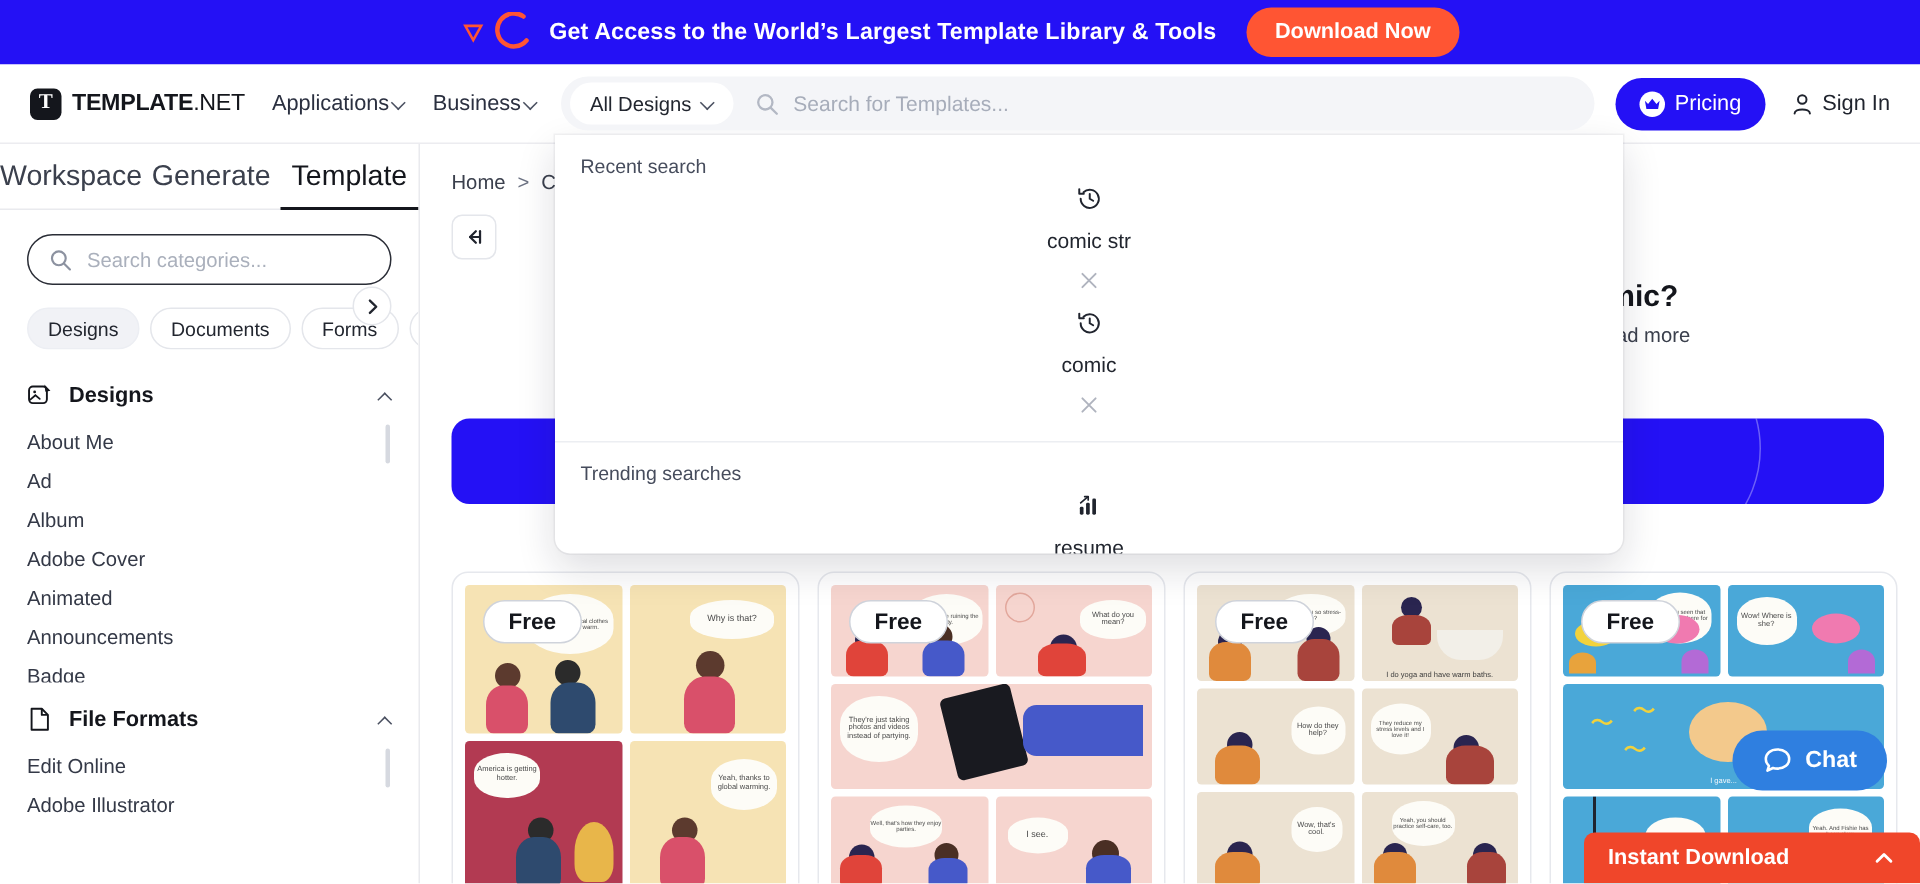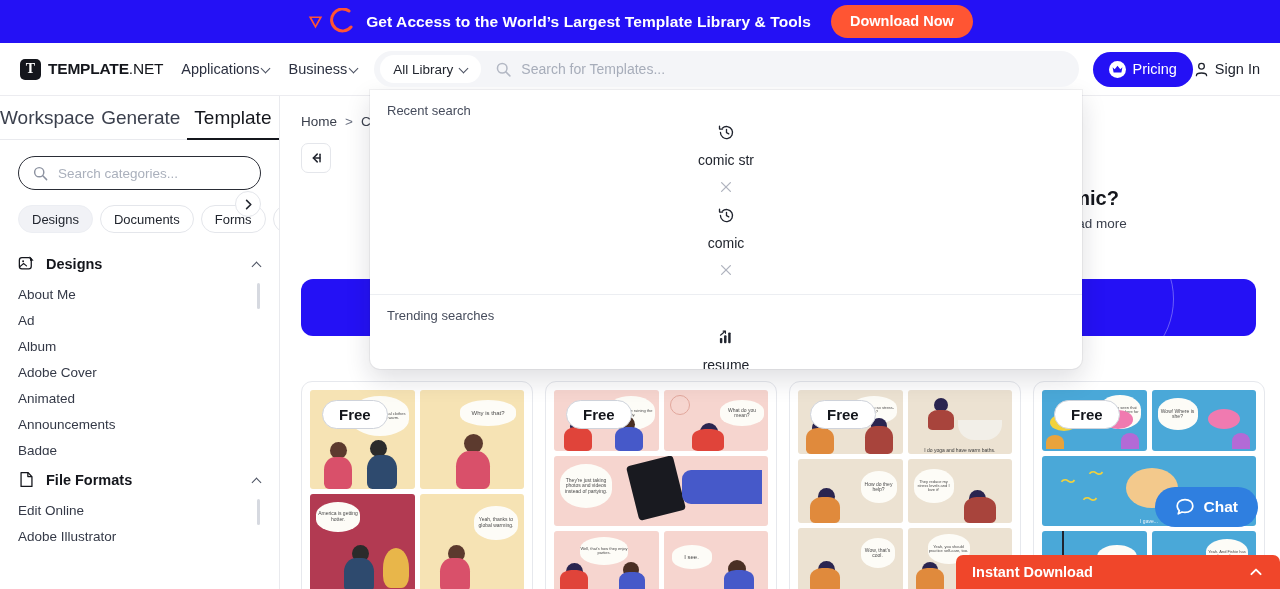--- a/index.html
+++ b/index.html
@@ -63,21 +63,21 @@
     display: flex; align-items: center; gap: 7px; font-size: 13.5px;
     color: #22262f; cursor: pointer; font-weight: 500;
   }
   .search-input-wrap { display: flex; align-items: center; gap: 9px; flex: 1; padding-left: 14px; }
   .search-input {
     border: none; outline: none; background: transparent; font-size: 14px;
     color: #9aa0ae; flex: 1; font-family: "Liberation Sans", sans-serif;
   }
   .search-input::placeholder { color: #a7adba; }
 
-  .header-right { display: flex; align-items: center; margin-left: 14px; }
+  .header-right { display: flex; align-items: center; gap: 16px; margin-left: 14px; }
   .pricing-btn {
     background: #2411f5; color: #fff; border: none; border-radius: 20px;
     height: 35px; padding: 0 16px; display: flex; align-items: center; gap: 7px;
     font-size: 14.5px; font-weight: 500; cursor: pointer;
   }
   .crown-dot {
     width: 17px; height: 17px; border-radius: 50%; background: #fff;
     display: flex; align-items: center; justify-content: center;
   }
   .signin { display: flex; align-items: center; gap: 5px; font-size: 14.5px; color: #20242e; cursor: pointer; }
@@ -175,21 +175,21 @@
   .fig { position: absolute; border-radius: 40% 40% 18% 18%; }
   .head { position: absolute; border-radius: 50%; }
 
   
   .chat {
     position: absolute; right: 22px; bottom: 62px; background: #2f7fe0; color: #fff;
     border-radius: 22px; height: 40px; padding: 0 20px; display: flex; align-items: center;
     gap: 9px; font-size: 15.5px; font-weight: bold; cursor: pointer; z-index: 40;
   }
   .instant {
-    position: absolute; right: 0px; bottom: 0px; width: 324px; height: 34px;
+    position: absolute; right: 0px; bottom: 0px; width: 224px; height: 34px;
     background: #f0462a; color: #fff; border-radius: 7px 7px 0 0; display: flex;
     align-items: center; justify-content: space-between; padding: 0 16px;
     font-size: 14.5px; font-weight: bold; cursor: pointer; z-index: 45;
   }
 
   
   .dropdown {
     position: absolute; left: 370px; top: 90px; width: 712px; height: 279px;
     background: #fff; border-radius: 0 0 10px 10px; z-index: 50;
     box-shadow: 0 10px 26px rgba(20,24,40,.14), 0 0 0 1px rgba(20,24,40,.05);
@@ -235,21 +235,21 @@
         <i class="caret"></i>
       </div>
       <div class="nav-link">
         <span>Business</span>
         <i class="caret"></i>
       </div>
     </div>
 
     <div class="searchbar">
       <div class="formats-pill">
-        <span>All Library</span>
+        <span>All Designs</span>
         <i class="caret"></i>
       </div>
       <div class="search-input-wrap">
         <svg class="ic" viewBox="0 0 20 20">
           <circle cx="8.5" cy="8.5" r="5.6" fill="none" stroke="#b3b8c4" stroke-width="1.8"></circle>
           <line x1="12.8" y1="12.8" x2="17.5" y2="17.5" stroke="#b3b8c4" stroke-width="1.8" stroke-linecap="round"></line>
         </svg>
         <input class="search-input" placeholder="Search for Templates..." style="">
       </div>
     </div>

